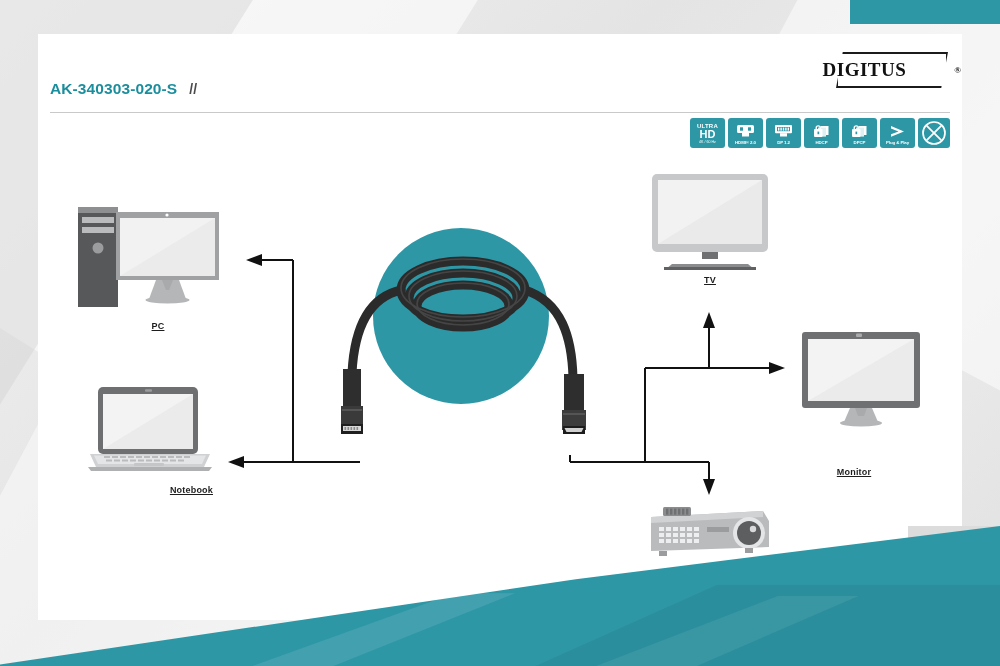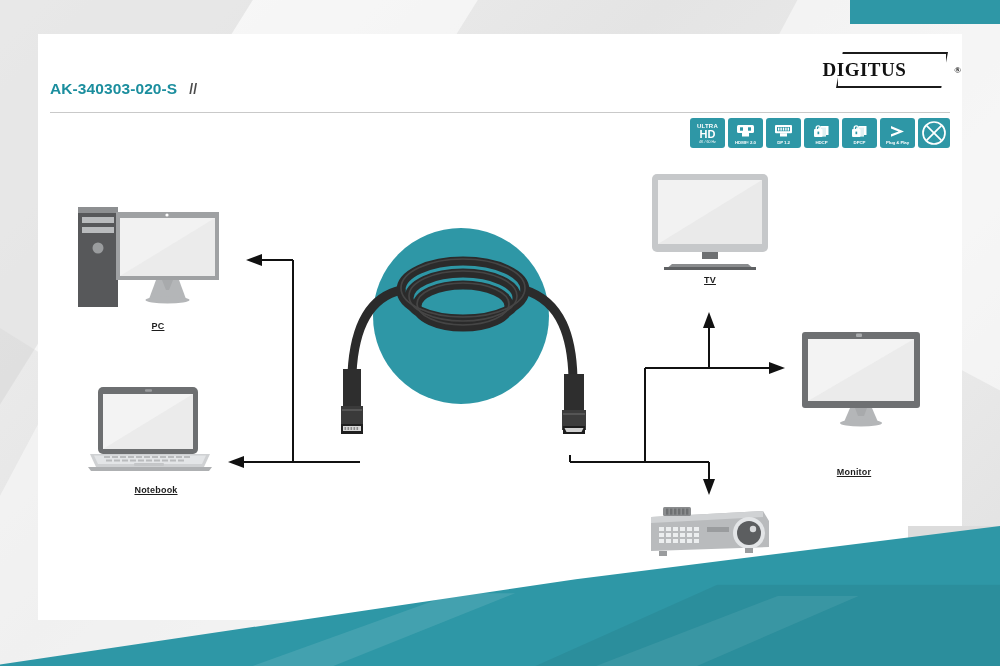--- a/index.html
+++ b/index.html
@@ -243,21 +243,21 @@
         <rect x="58" y="74.5" width="6" height="2"></rect>
       <rect x="66" y="74.5" width="6" height="2"></rect>
         <rect x="74" y="74.5" width="6" height="2"></rect>
       <rect x="82" y="74.5" width="6" height="2"></rect>
         <rect x="90" y="74.5" width="6" height="2"></rect>
     </g>
     <rect x="46" y="78" width="30" height="3" rx="1" fill="#c4c6c8"></rect>
     <path d="M0,82 H124 L121,86 H3 Z" fill="#aeb0b2"></path>
   </svg>
 </div>
-<div class="lbl" style="left:93px;top:485px;width:126px;">Notebook</div>
+<div class="lbl" style="left:87px;top:485px;width:126px;text-align:right;">Notebook</div>
 
 <div class="dev" style="left:330px;top:228px;width:265px;height:215px;">
   <svg width="265" height="215" viewBox="0 0 265 215">
     <circle cx="131" cy="88" r="88" fill="#2e97a6"></circle>
     <g fill="none" stroke="#2b2b2b" stroke-linecap="round">
 
       <ellipse cx="133" cy="62" rx="62" ry="29" stroke-width="9"></ellipse>
       <ellipse cx="133" cy="70" rx="54" ry="25" stroke-width="9"></ellipse>
       <ellipse cx="133" cy="78" rx="46" ry="21" stroke-width="9"></ellipse>
 

